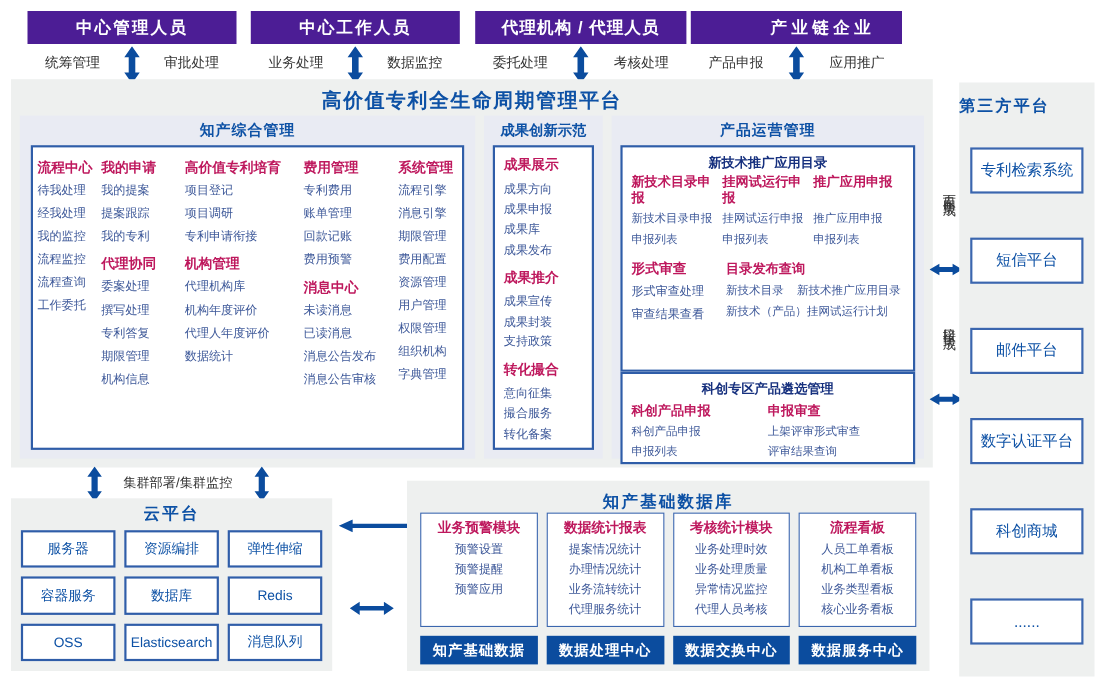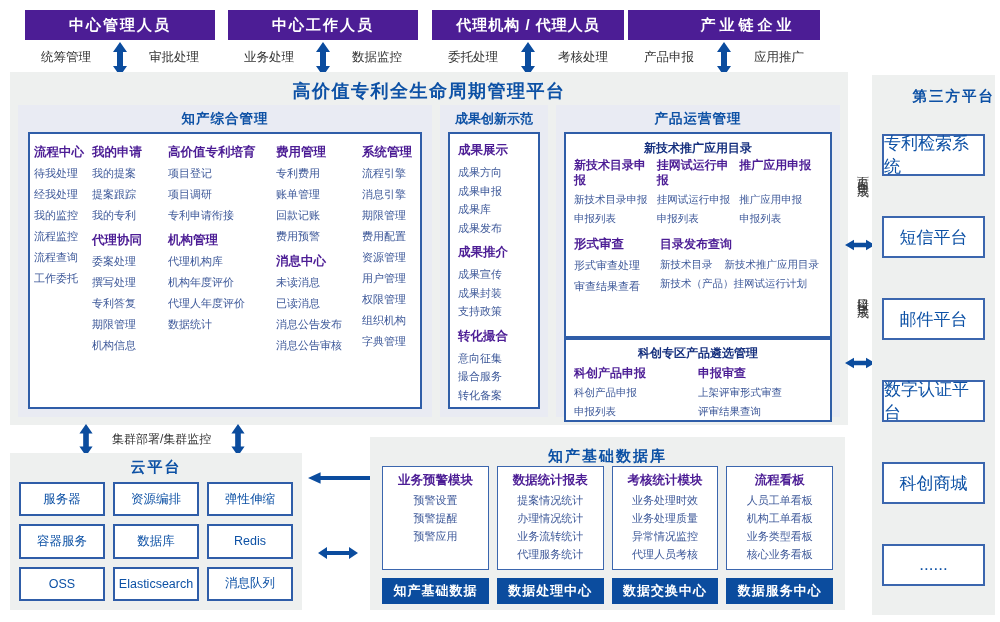--- a/index.html
+++ b/index.html
@@ -22,21 +22,21 @@
 
   .section{position:absolute;top:33px;height:312px;background:#e9ebf3;}
   .section-title{position:absolute;top:5px;left:0;width:100%;text-align:center;
     font-weight:bold;font-size:13.5px;color:#0d51a5;letter-spacing:1px;}
   .white-box{position:absolute;background:#fff;border:2px solid #2f5da8;}
 
   #sec-comprehensive{left:8px;width:414px;}
   #comp-box{left:10px;right:10px;top:27px;bottom:8px;padding:7px 4px;display:flex;gap:2px;}
   .col{flex:0 0 auto;}
   .col0{width:56px;} .col1{width:74px;} .col2{width:106px;} .col3{width:84px;} .col4{width:58px;}
-  .grp-head{font-size:12.5px;font-weight:bold;color:#4c1d95;line-height:22px;white-space:nowrap;}
+  .grp-head{font-size:12.5px;font-weight:bold;color:#be185d;line-height:22px;white-space:nowrap;}
   .grp-head + .grp-head, .grp-item + .grp-head{margin-top:3px;}
   .grp-item{font-size:11px;color:#3d5899;line-height:21px;white-space:nowrap;}
 
   #sec-achievements{left:430px;width:108px;}
   #ach-box{left:8px;right:8px;top:27px;bottom:8px;padding:4px 0 0 8px;}
   #ach-box .grp-head{line-height:25px;font-size:12.5px;}
   #ach-box .grp-item{line-height:18.5px;}
 
   #sec-product{left:546px;width:284px;}
   #prod-box1{left:8px;right:8px;top:27px;height:194px;padding:4px 8px;}
@@ -53,24 +53,24 @@
   #prod-box2 .prod-col .grp-head{height:auto;line-height:20px;}
 
   
   #integration{position:absolute;left:847px;top:72px;width:26px;height:353px;}
   .v-text{position:absolute;left:7px;writing-mode:vertical-rl;font-size:12px;color:#333;
     letter-spacing:3px;}
   .h-arrow{position:absolute;left:-2px;}
 
   
   #sidebar{position:absolute;left:872px;top:75px;width:123px;height:540px;background:#eef0ef;}
-  #sidebar-title{text-align:right;font-size:14.5px;font-weight:bold;color:#0d51a5;
+  #sidebar-title{text-align:left;font-size:14.5px;font-weight:bold;color:#0d51a5;
     letter-spacing:2px;padding-top:12px;}
   .sb-box{height:38px;margin:40px 10px 0 10px;background:#fff;border:2px solid #3b66ae;
-    display:flex;align-items:center;justify-content:center;font-size:17px;color:#0d51a5;}
+    display:flex;align-items:center;justify-content:center;font-size:14px;color:#0d51a5;}
   .sb-box:first-child{margin-top:0;}
   #sidebar-boxes{margin-top:28px;}
 
   
   #cluster-row{position:absolute;left:0;top:424px;width:320px;height:32px;}
   #cluster-label{position:absolute;left:112px;top:7px;font-size:12px;color:#333;}
   .cluster-arrow{position:absolute;top:0;}
 
   
   #cloud{position:absolute;left:10px;top:453px;width:292px;height:157px;background:#eef0ef;}

